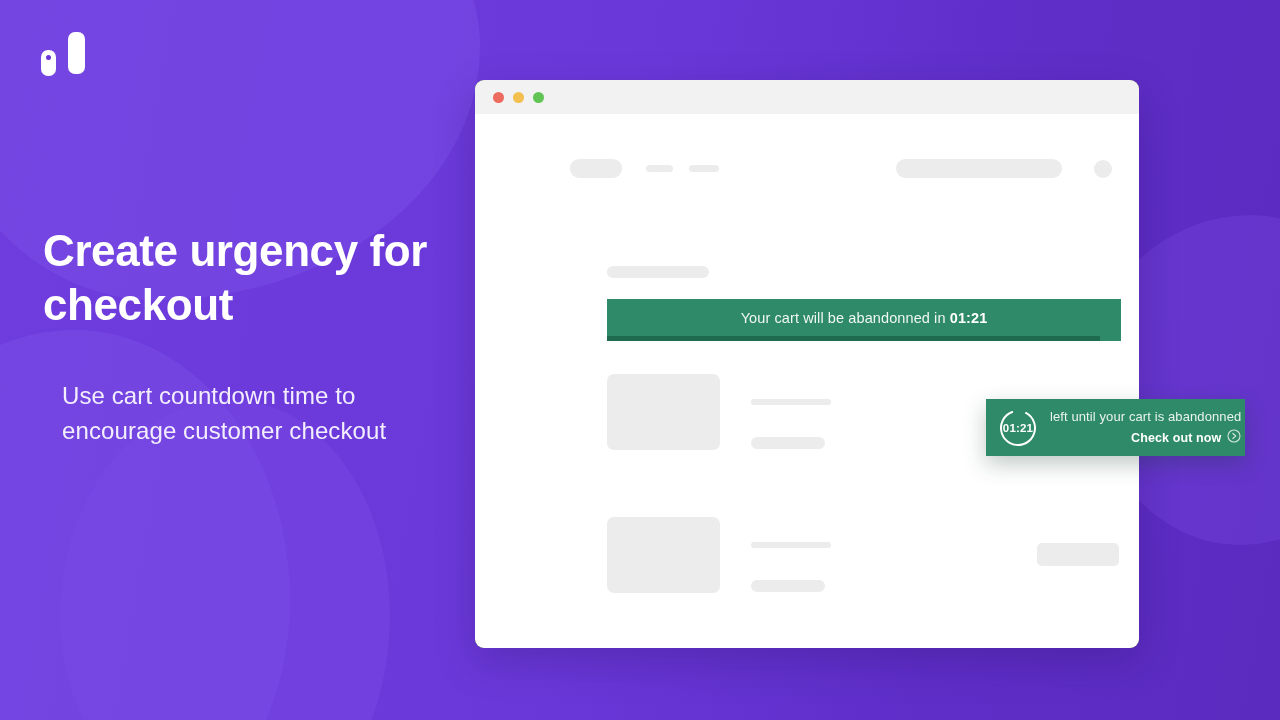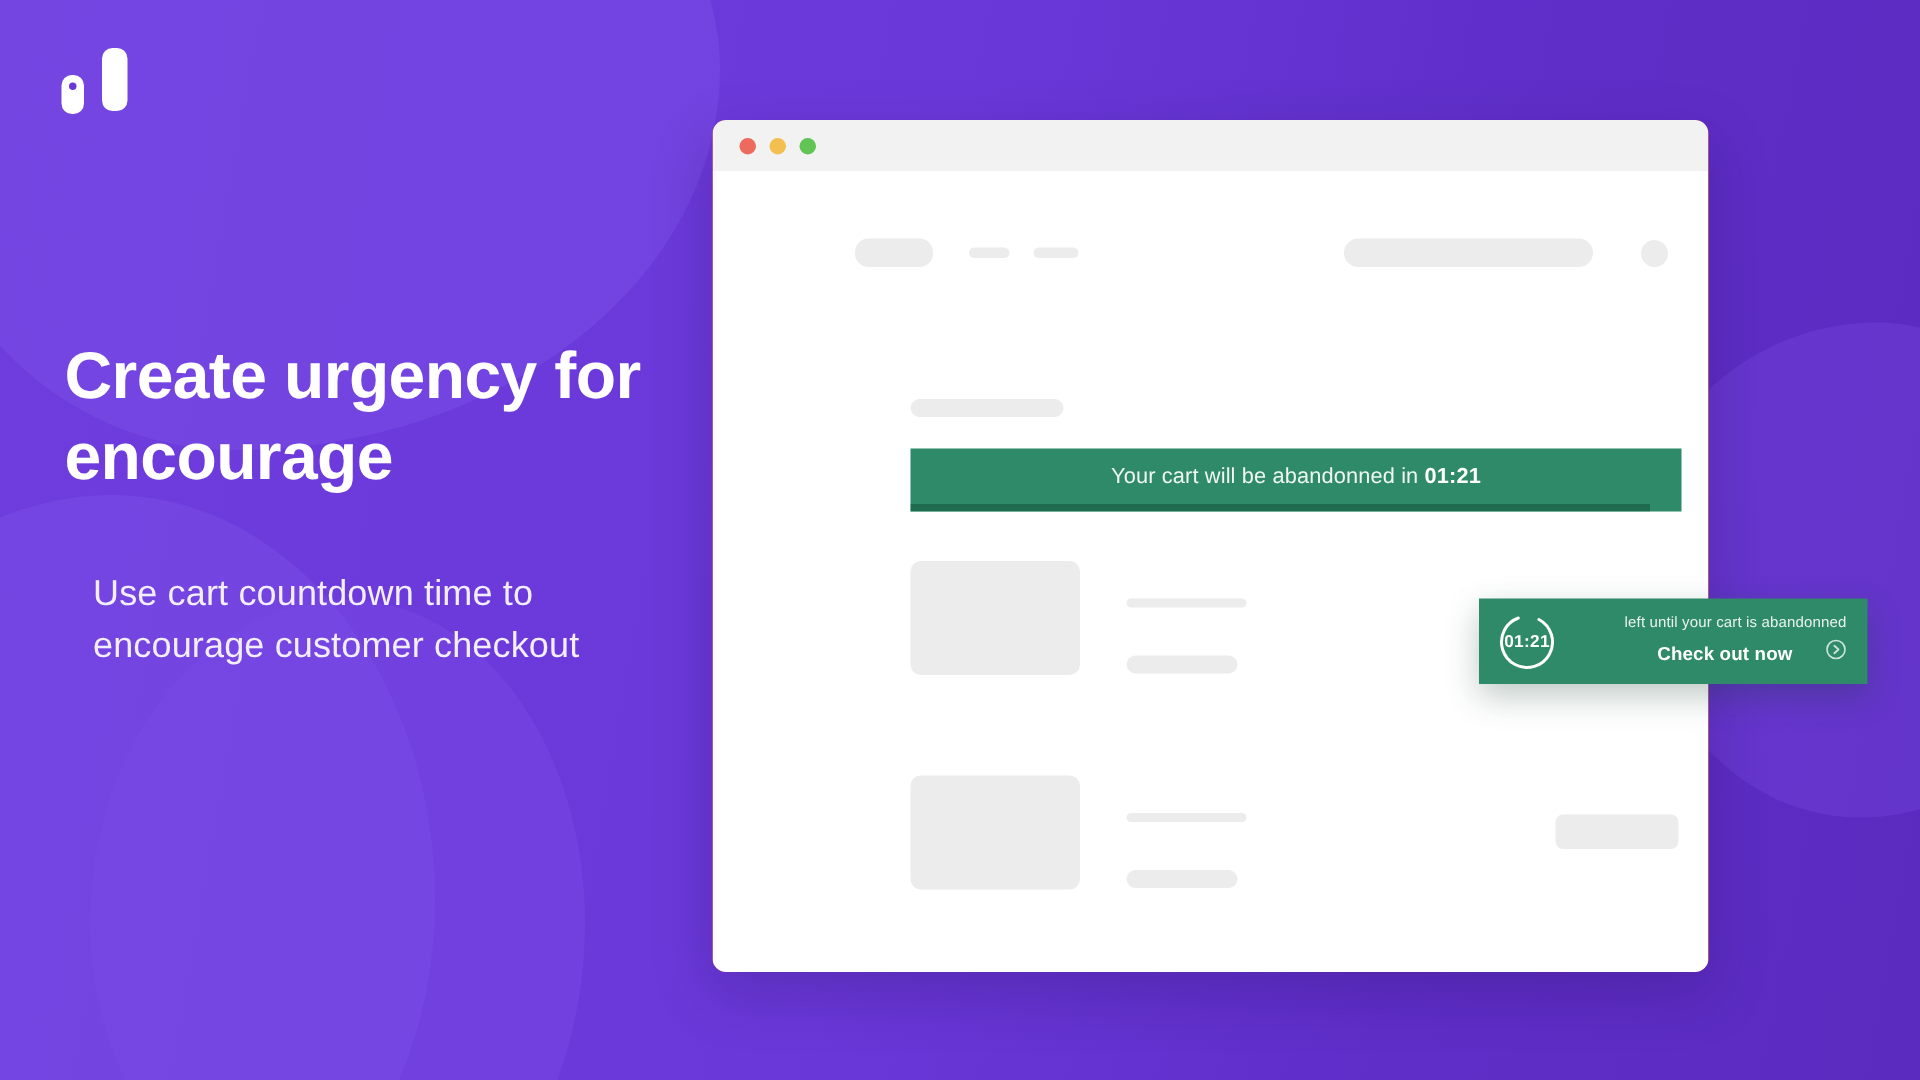--- a/index.html
+++ b/index.html
@@ -59,21 +59,21 @@
   }
   #subhead {
     margin-top:48px;
     font-size:24px; line-height:1.44; font-weight:normal;
     color:#f3eefd; letter-spacing:.1px;margin-left:19px;
   }
 
   
   #browser {
     position:absolute; left:475px; top:80px; width:664px; height:568px;
-    background:#b91c1c; border-radius:9px;
+    background:#4d7c0f; border-radius:9px;
     box-shadow:0 14px 40px rgba(34,10,70,.22);
     overflow:hidden;
   }
   #titlebar {
     height:34px; background:#f2f2f2;
     display:flex; align-items:center; padding-left:18px; gap:9px;
   }
   .light { width:11px; height:11px; border-radius:50%; }
   .light.red { background:#ed6a5f; }
   .light.yellow { background:#f3bf4f; }
@@ -127,46 +127,46 @@
     box-shadow:0 8px 22px rgba(20,60,45,.28);
   }
   #toast-ring { position:relative; width:40px; height:40px; flex:none; }
   #toast-ring svg { display:block; }
   #toast-time {
     position:absolute; inset:0; display:flex; align-items:center; justify-content:center;
     font-size:11.5px; font-weight:bold; color:#ffffff; letter-spacing:.2px;
   }
   #toast-body { flex:1; }
   #toast-label {
-    font-size:10px; color:#eaf3ef; text-align:right; white-space:nowrap;
+    font-size:13px; color:#eaf3ef; text-align:right; white-space:nowrap;
     letter-spacing:.1px;
   }
   #toast-cta {
-    margin-top:5px; display:flex; align-items:center; justify-content:flex-end; gap:22px;
+    margin-top:5px; display:flex; align-items:center; justify-content:flex-end; gap:6px;
   }
   #toast-cta-text { font-size:12.5px; font-weight:bold; color:#ffffff; letter-spacing:.1px; }
 </style>
 </head>
 <body>
 
 <div id="bg">
   <div class="blob blob-a"></div>
   <div class="blob blob-b"></div>
   <div class="blob blob-c"></div>
   <div class="blob blob-d"></div>
 </div>
 
 <div id="logo">
   <div class="bar-tall"></div>
   <div class="bar-short"></div>
   <div class="dot"></div>
 </div>
 
 <div id="copy">
-  <div id="headline">Create urgency for encourage</div>
+  <div id="headline">Create urgency for checkout</div>
   <div id="subhead">Use cart countdown time to encourage customer checkout</div>
 </div>
 
 <div id="browser">
 
   <div id="titlebar">
     <span class="light red"></span>
     <span class="light yellow"></span>
     <span class="light green"></span>
   </div>

